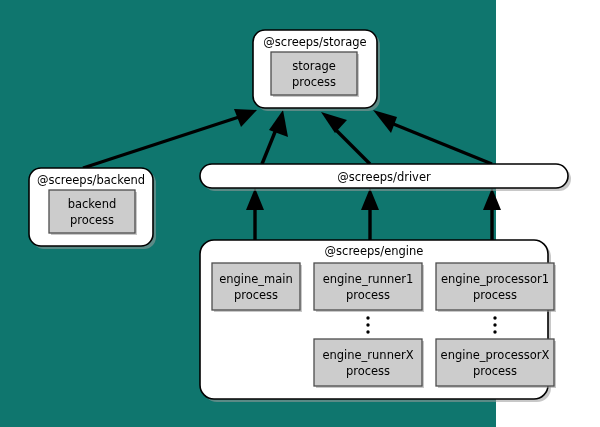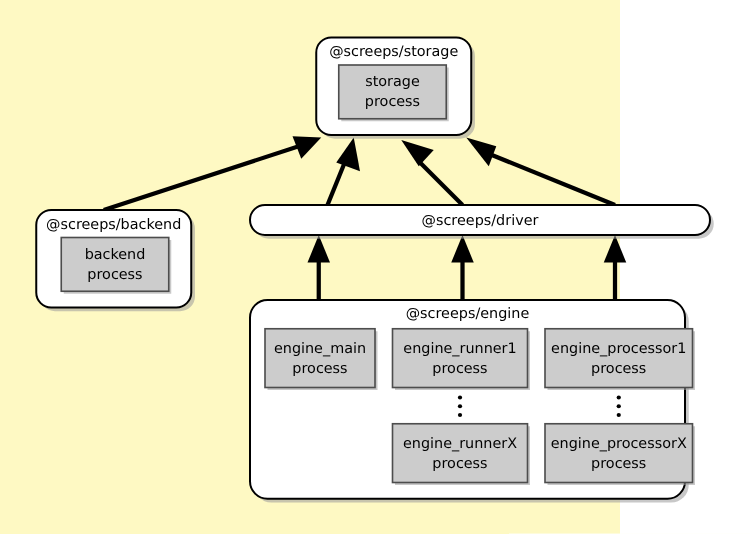--- a/index.html
+++ b/index.html
@@ -11,21 +11,21 @@
   body {
     width: 600px;
     height: 427px;
     font-family: "DejaVu Sans", "Liberation Sans", sans-serif;
     overflow: hidden;
   }
   #diagram-root {
     position: relative;
     width: 496px;
     height: 427px;
-    background: #fef9c3;
+    background: #0f766e;
   }
   svg#arch-svg {
     display: block;
     width: 600px;
     height: 427px;
   }
   .container-shape {
     fill: #ffffff;
     stroke: #000000;
     stroke-width: 1.6;

